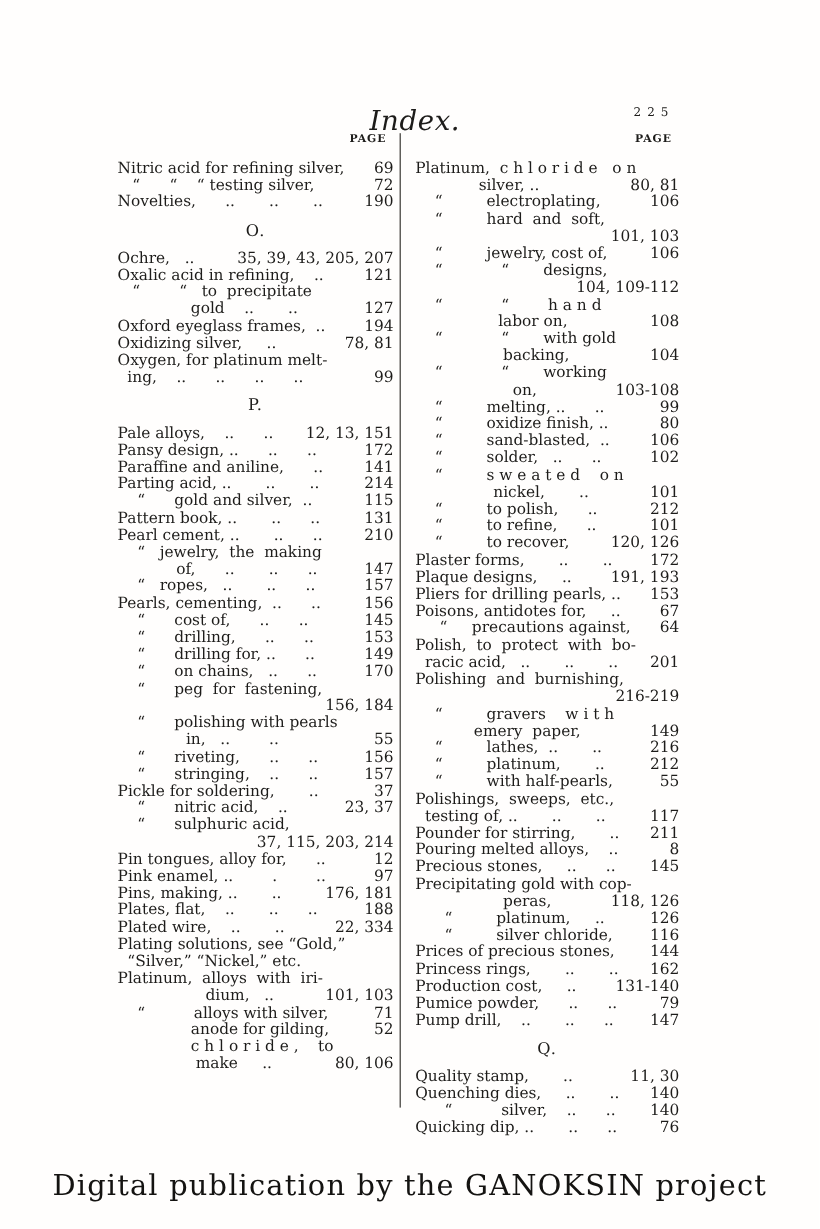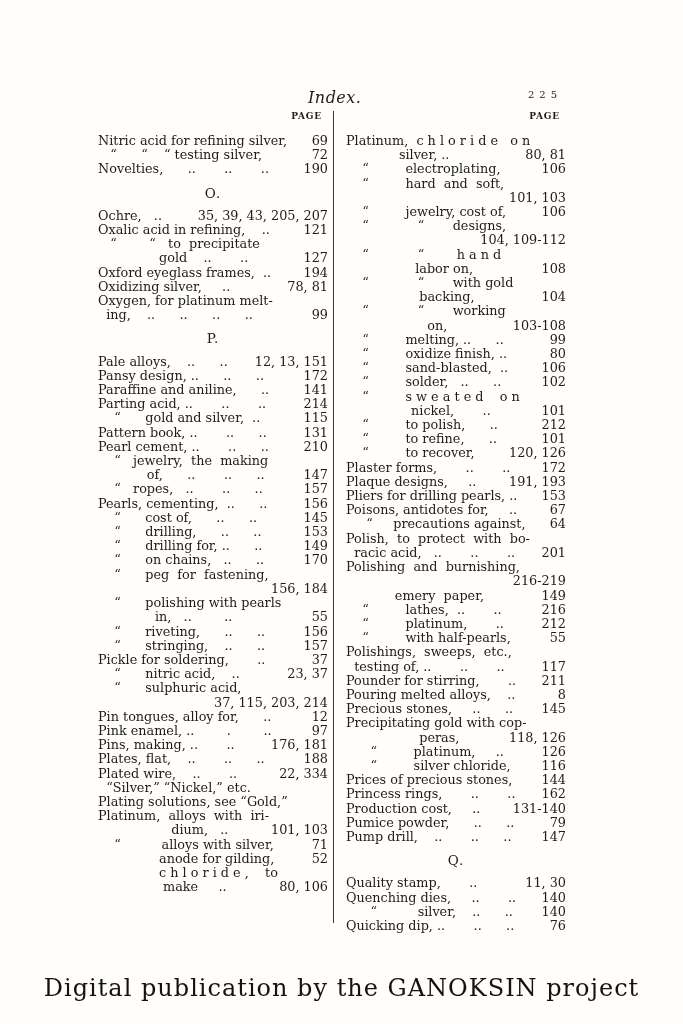--- a/index.html
+++ b/index.html
@@ -15,21 +15,21 @@
     font-family: "DejaVu Serif", serif;
     color: #1d1c1a;
     overflow: hidden;
   }
   
   .header-title {
     position: absolute;
     top: 88px;
     left: 308px;
     font-style: italic;
-    font-size: 16px;
+    font-size: 23px;
     letter-spacing: 0.5px;
   }
   .header-pagenum {
     position: absolute;
     top: 89px;
     left: 528px;
     font-size: 10px;
     letter-spacing: 5px;
   }
   
@@ -264,25 +264,25 @@
         </div>
         <div class="line">
           <span class="t">Plates, flat,    ..       ..      ..</span>
           <span class="n">188</span>
         </div>
         <div class="line">
           <span class="t">Plated wire,    ..       ..</span>
           <span class="n">22, 334</span>
         </div>
         <div class="line">
+          <span class="t">Plating solutions, see “Gold,”</span>
+          <span class="n"></span>
+        </div>
+        <div class="line">
           <span class="t">  “Silver,” “Nickel,” etc.</span>
-          <span class="n"></span>
-        </div>
-        <div class="line">
-          <span class="t">Plating solutions, see “Gold,”</span>
           <span class="n"></span>
         </div>
         <div class="line">
           <span class="t">Platinum,  alloys  with  iri-</span>
           <span class="n"></span>
         </div>
         <div class="line">
           <span class="t">                  dium,   ..</span>
           <span class="n">101, 103</span>
         </div>
@@ -426,20 +426,24 @@
           <span class="t">  racic acid,   ..       ..       ..</span>
           <span class="n">201</span>
         </div>
         <div class="line">
           <span class="t">Polishing  and  burnishing,</span>
           <span class="n"></span>
         </div>
         <div class="line">
           <span class="t"></span>
           <span class="n">216-219</span>
+        </div>
+        <div class="line">
+          <span class="t">    “         gravers    w i t h</span>
+          <span class="n"></span>
         </div>
         <div class="line">
           <span class="t">            emery  paper,</span>
           <span class="n">149</span>
         </div>
         <div class="line">
           <span class="t">    “         lathes,  ..       ..</span>
           <span class="n">216</span>
         </div>
         <div class="line">

